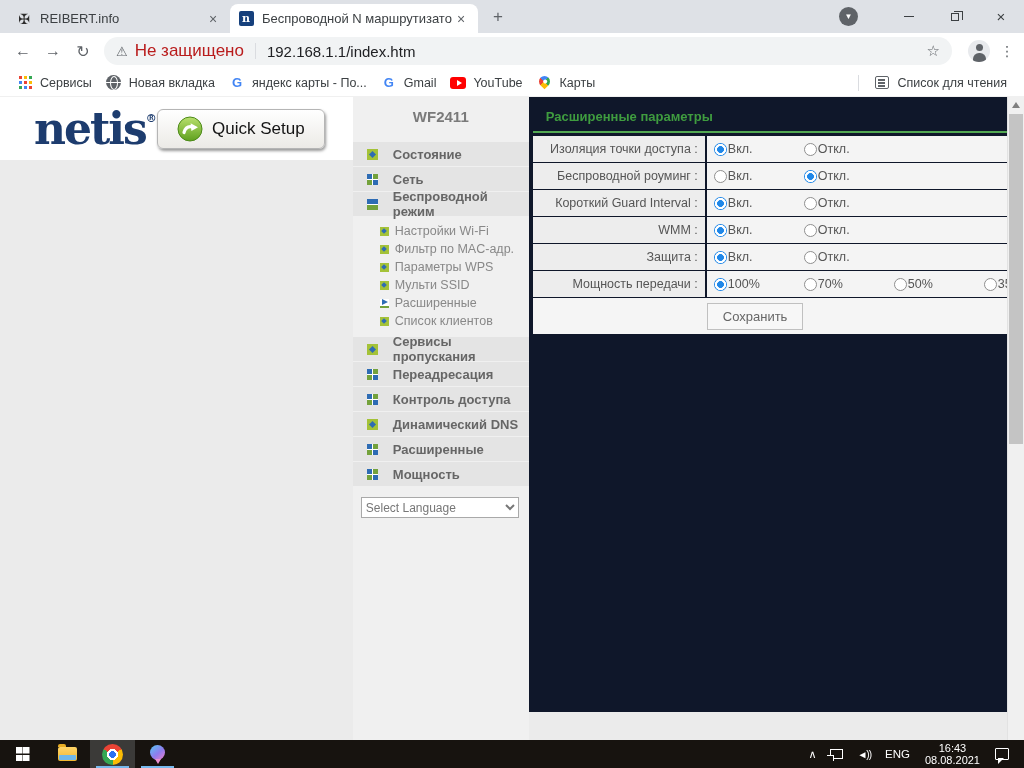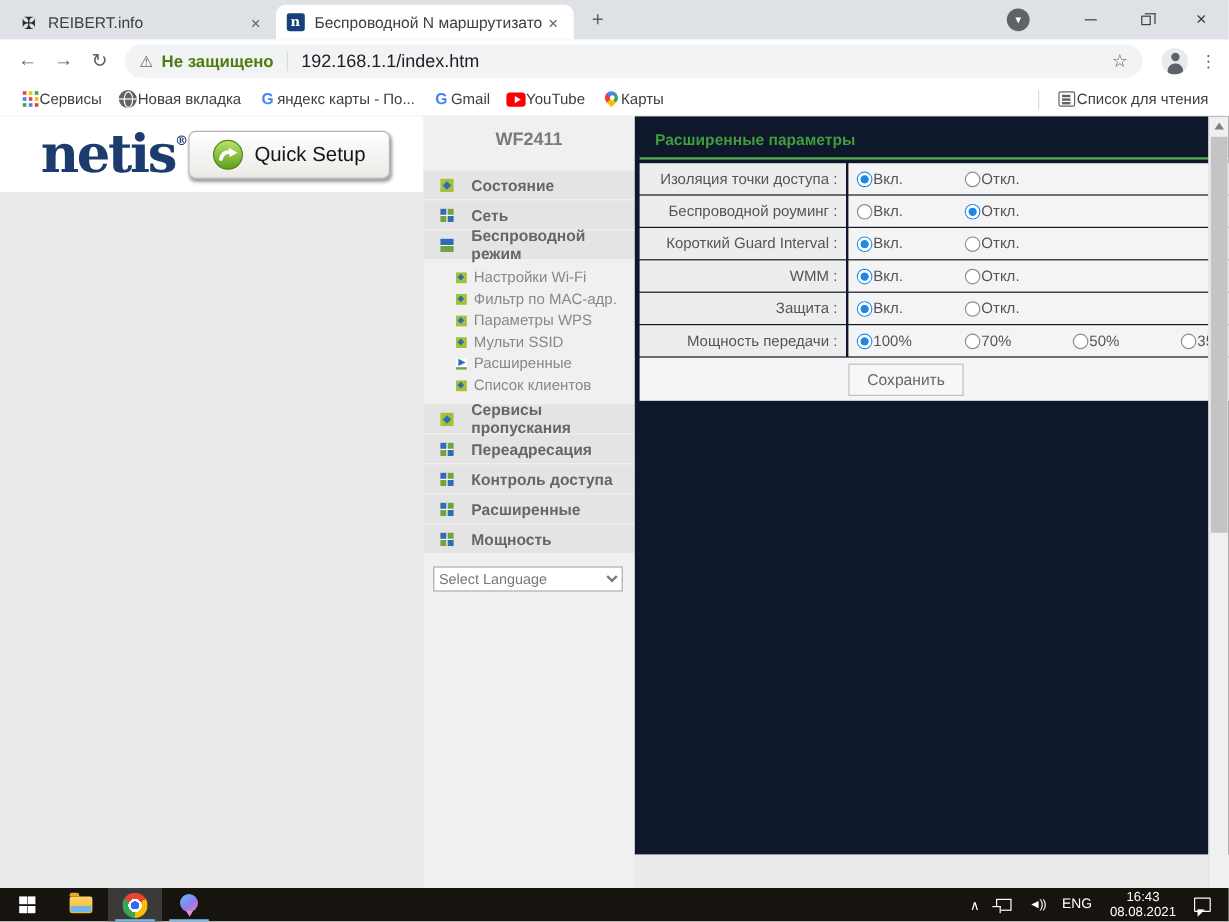--- a/index.html
+++ b/index.html
@@ -24,32 +24,32 @@
   .min-glyph { width:10px; height:1px; background:#3c4043; display:block; }
   .restore-glyph { width:8px; height:8px; border:1px solid #3c4043; position:relative; background:#dee1e6; }
   .restore-glyph::before { content:''; position:absolute; top:-3px; left:2px; width:8px; height:8px; border-top:1px solid #3c4043; border-right:1px solid #3c4043; }
   .close-glyph { font-size:15px; }
 
   
   .toolbar { height:36px; background:#fff; display:flex; align-items:center; padding:0 8px; flex:none; }
   .nav-ic { width:30px; text-align:center; font-size:16px; color:#5f6368; }
   .addr { flex:1; height:28px; border-radius:14px; background:#f1f3f4; display:flex; align-items:center; padding:0 12px; margin:0 6px; }
   .warn-ic { color:#5f6368; font-size:13px; margin-right:7px; }
-  .sec-label { color:#4d7c0f; font-size:14px; white-space:nowrap;font-weight:bold; }
+  .sec-label { color:#b91c1c; font-size:17px; white-space:nowrap; }
   .addr-div { width:1px; height:16px; background:#dadce0; margin:0 11px; }
   .url-text { color:#202124; font-size:15px; flex:1; }
   .star-ic { color:#5f6368; font-size:15px; }
   .avatar { width:22px; height:22px; border-radius:50%; background:#e8eaed; position:relative; overflow:hidden; margin:0 10px; }
   .avatar::before { content:''; position:absolute; top:4px; left:7.5px; width:7px; height:7px; border-radius:50%; background:#5f6368; }
   .avatar::after { content:''; position:absolute; top:12.5px; left:4.5px; width:13px; height:9px; border-radius:6px 6px 0 0; background:#5f6368; }
   .dots-ic { color:#5f6368; font-size:14px; margin-right:2px; }
 
   
   .bookmarks { height:28px; background:#fff; display:flex; align-items:center; padding:0 10px; font-size:12.5px; color:#3c4043; flex:none; border-bottom:1px solid #f0f0f0; }
-  .bm { display:flex; align-items:center; gap:0; padding:0 7px; height:22px; white-space:nowrap;justify-content:center; }
+  .bm { display:flex; align-items:center; gap:7px; padding:0 7px; height:22px; white-space:nowrap;justify-content:center; }
   .bm-ic { width:16px; height:16px; display:flex; align-items:center; justify-content:center; flex:none; }
   .apps-ic { width:13px; height:13px; position:relative; }
   .apps-ic::before { content:''; position:absolute; top:0; left:0; width:3px; height:3px; background:#ea4335;
     box-shadow:5px 0 #fbbc05,10px 0 #34a853,0 5px #4285f4,5px 5px #ea4335,10px 5px #fbbc05,0 10px #34a853,5px 10px #4285f4,10px 10px #ea4335; }
   .globe-ic { width:15px; height:15px; border-radius:50%; background:#5f6368; position:relative; overflow:hidden; }
   .globe-ic::before { content:''; position:absolute; top:6.5px; left:0; width:15px; height:1.5px; background:#fff; }
   .globe-ic::after { content:''; position:absolute; top:1px; left:4px; width:6px; height:12px; border:1.5px solid #fff; border-radius:50%; }
   .g-ic { color:#4285f4; font-weight:700; font-size:13px; font-family:"Liberation Sans",sans-serif; }
   .yt-ic { width:17px; height:12px; background:#ff0000; border-radius:3px; position:relative; }
   .yt-ic::after { content:''; position:absolute; left:6.5px; top:3px; border-left:5px solid #fff; border-top:3px solid transparent; border-bottom:3px solid transparent; }
@@ -296,20 +296,24 @@
             </div>
             <div class="m-item">
               <span class="mi grid"></span>
               <span>Переадресация</span>
             </div>
             <div class="m-item">
               <span class="mi grid"></span>
               <span>Контроль доступа</span>
             </div>
             <div class="m-item">
+              <span class="mi diamond"></span>
+              <span>Динамический DNS</span>
+            </div>
+            <div class="m-item">
               <span class="mi grid"></span>
               <span>Расширенные</span>
             </div>
             <div class="m-item">
               <span class="mi grid"></span>
               <span>Мощность</span>
             </div>
           </div>
         <select class="lang-select">
           <option>Select Language</option>

